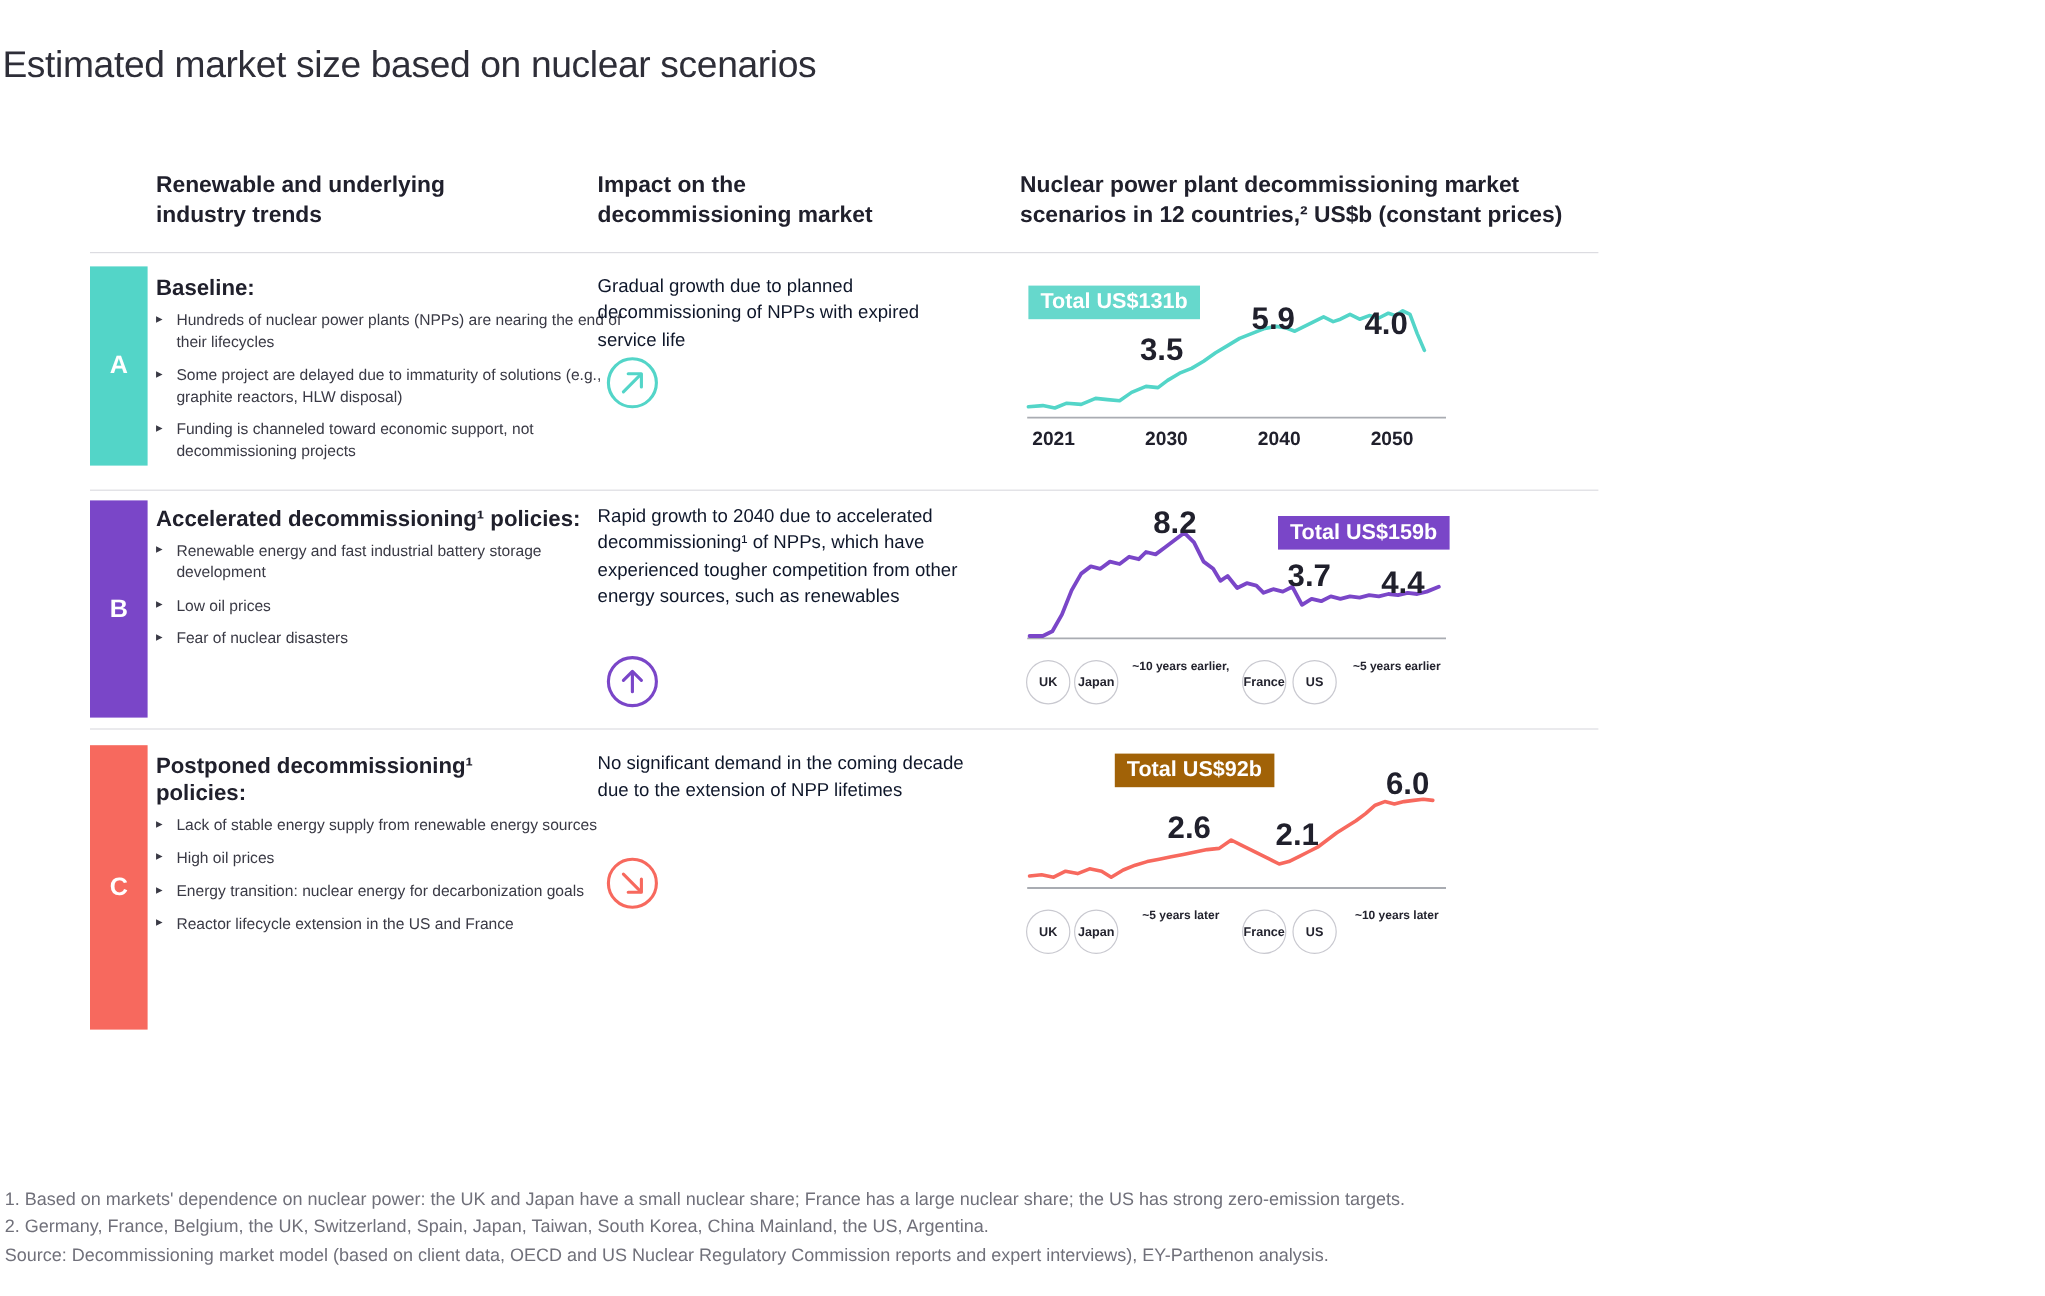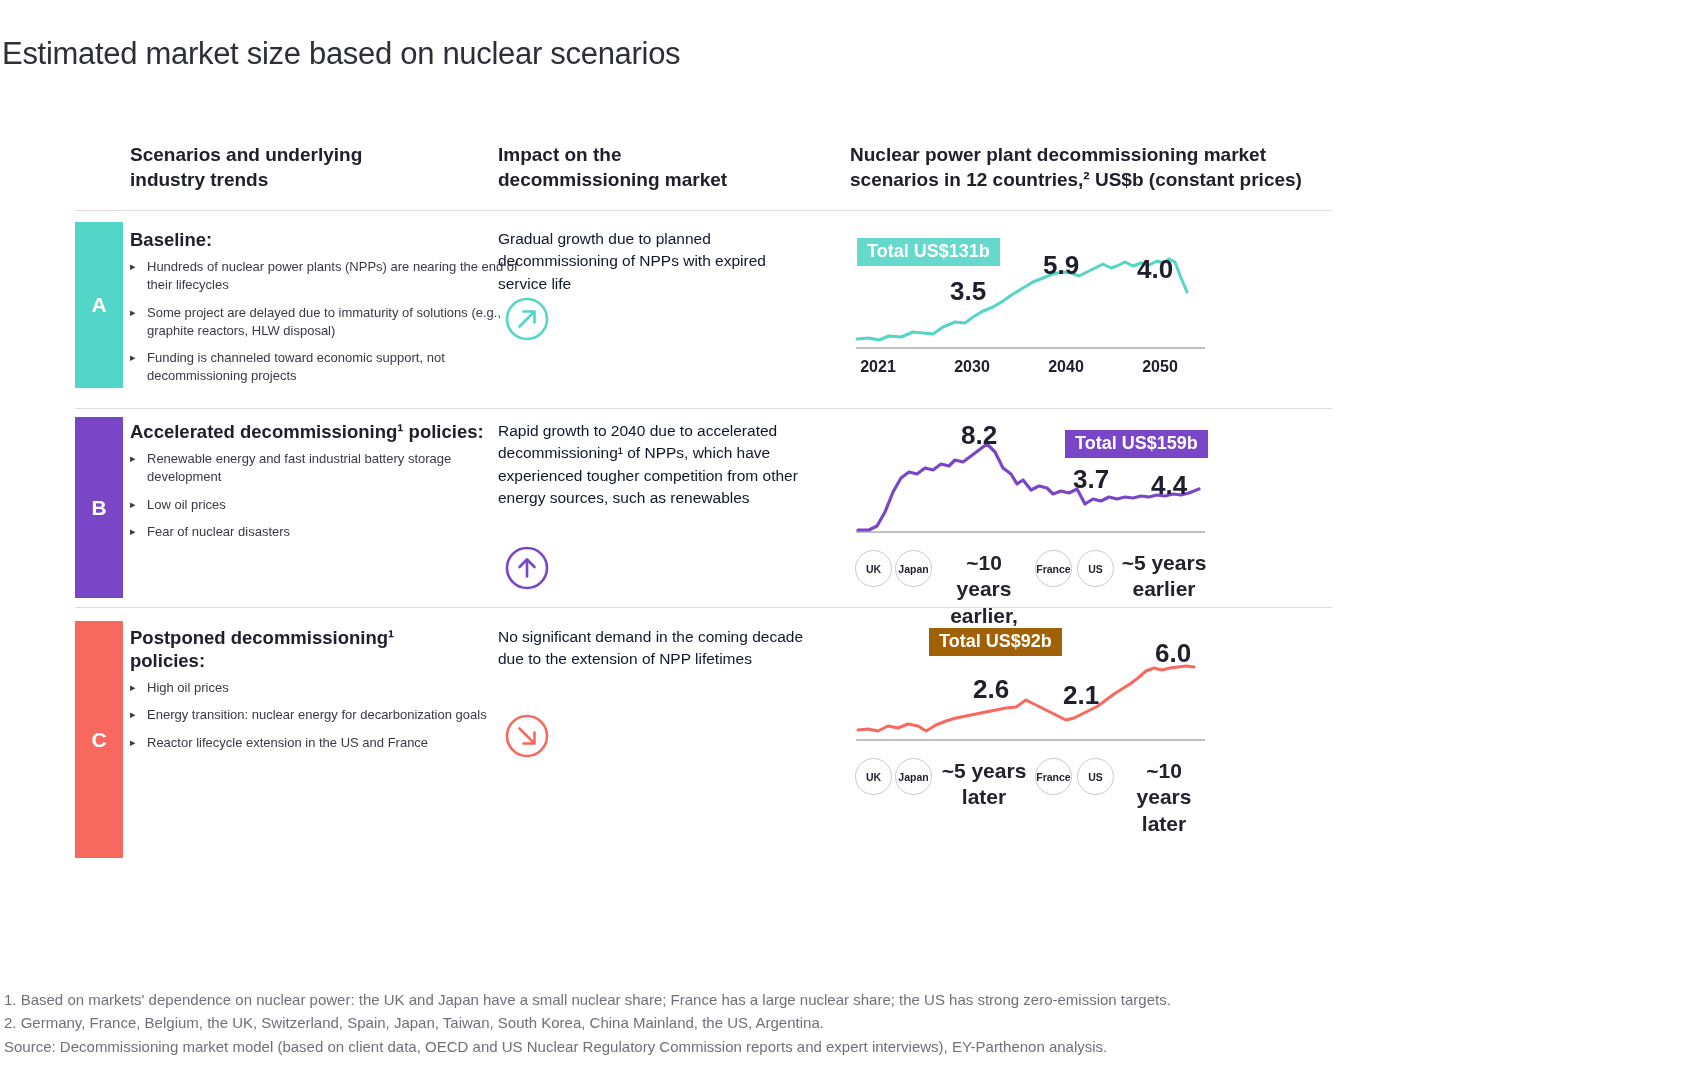--- a/index.html
+++ b/index.html
@@ -60,34 +60,34 @@
 
   .axis-year { position:absolute; top:130px; width:46px; text-align:center; font-size:16px; font-weight:700; color:#20202c; }
   .axis-year.y1 { left:0px; } .axis-year.y2 { left:94px; } .axis-year.y3 { left:188px; } .axis-year.y4 { left:282px; }
 
   .annot-row { position:absolute; left:0; width:370px; height:44px; }
   .chart.b .annot-row { top:132px; } .chart.c .annot-row { top:136px; }
   .country-pill { position:absolute; width:37px; height:37px; border:1.5px solid #c9c9d0; border-radius:50%;
                   background:#fff; display:flex; align-items:center; justify-content:center;
                   font-size:10.5px; font-weight:700; color:#23232e; }
   .country-pill.p1 { left:0px; } .country-pill.p2 { left:40px; } .country-pill.p3 { left:180px; } .country-pill.p4 { left:222px; }
-  .annot-note { position:absolute; top:0px; width:94px; text-align:center; font-size:21px; font-weight:700;
+  .annot-note { position:absolute; top:0px; width:94px; text-align:center; font-size:10px; font-weight:700;
                 color:#23232e; line-height:1.25; }
   .annot-note.n1 { left:82px; } .annot-note.n2 { left:262px; }
 
   .footnotes { position:absolute; left:4px; top:988px; width:1430px; font-size:15px; color:#70707a; line-height:1.55; }
 </style>
 </head>
 <body>
 
 <div class="canvas">
 
   <h1 class="page-title">Estimated market size based on nuclear scenarios</h1>
 
-  <div class="col-header c1">Scenarios and underlying industry trends</div>
+  <div class="col-header c1">Renewable and underlying industry trends</div>
   <div class="col-header c2">Impact on the decommissioning market</div>
   <div class="col-header c3">Nuclear power plant decommissioning market scenarios in 12 countries,² US$b (constant prices)</div>
 
   <div class="divider d1"></div>
   <div class="divider d2"></div>
   <div class="divider d3"></div>
 
   <div class="letter-bar a">
     <span>A</span>
   </div>
@@ -159,20 +159,21 @@
       <div class="annot-note n2">~5 years earlier</div>
     </div>
   </div>
 
   <div class="letter-bar c">
     <span>C</span>
   </div>
   <div class="scenario-text c">
     <div class="scenario-title">Postponed decommissioning¹ policies:</div>
     <ul class="bullets">
+      <li>Lack of stable energy supply from renewable energy sources</li>
       <li>High oil prices</li>
       <li>Energy transition: nuclear energy for decarbonization goals</li>
       <li>Reactor lifecycle extension in the US and France</li>
     </ul>
   </div>
   <div class="impact-text c">No significant demand in the coming decade due to the extension of NPP lifetimes</div>
   <div class="impact-icon c">
     <svg width="46" height="46" viewBox="0 0 46 46">
       <circle cx="23" cy="23" r="20" fill="none" stroke="#f7695e" stroke-width="2.6"></circle>
       <path d="M15.5 15.5 L30 30" fill="none" stroke="#f7695e" stroke-width="2.6" stroke-linecap="round"></path>

